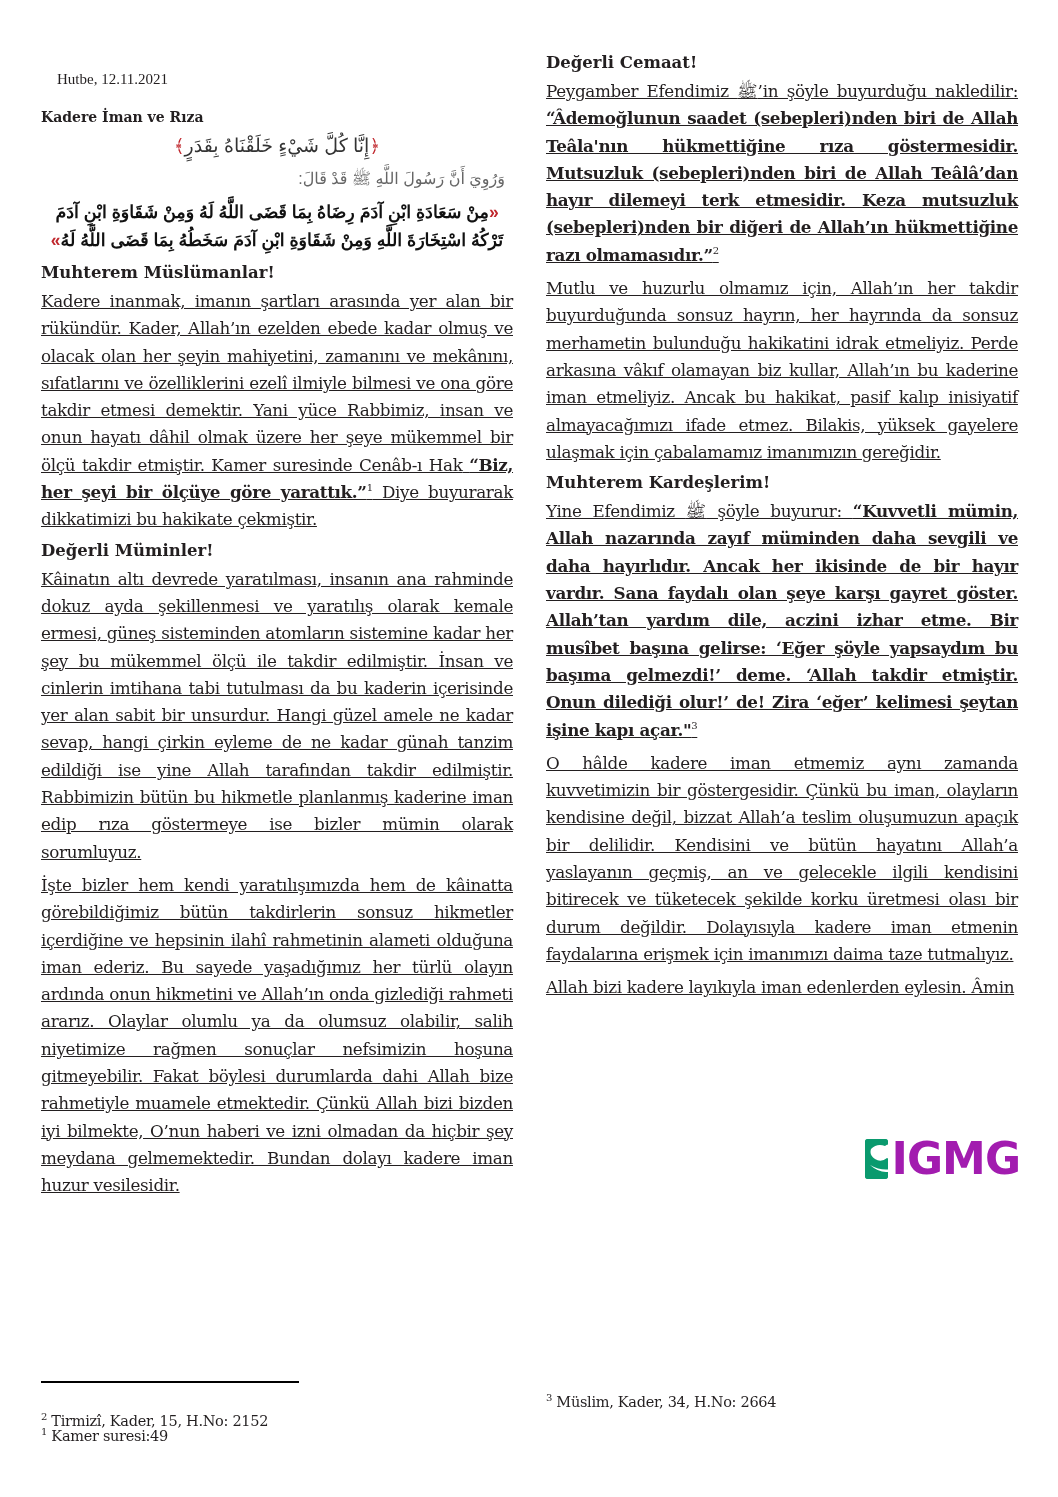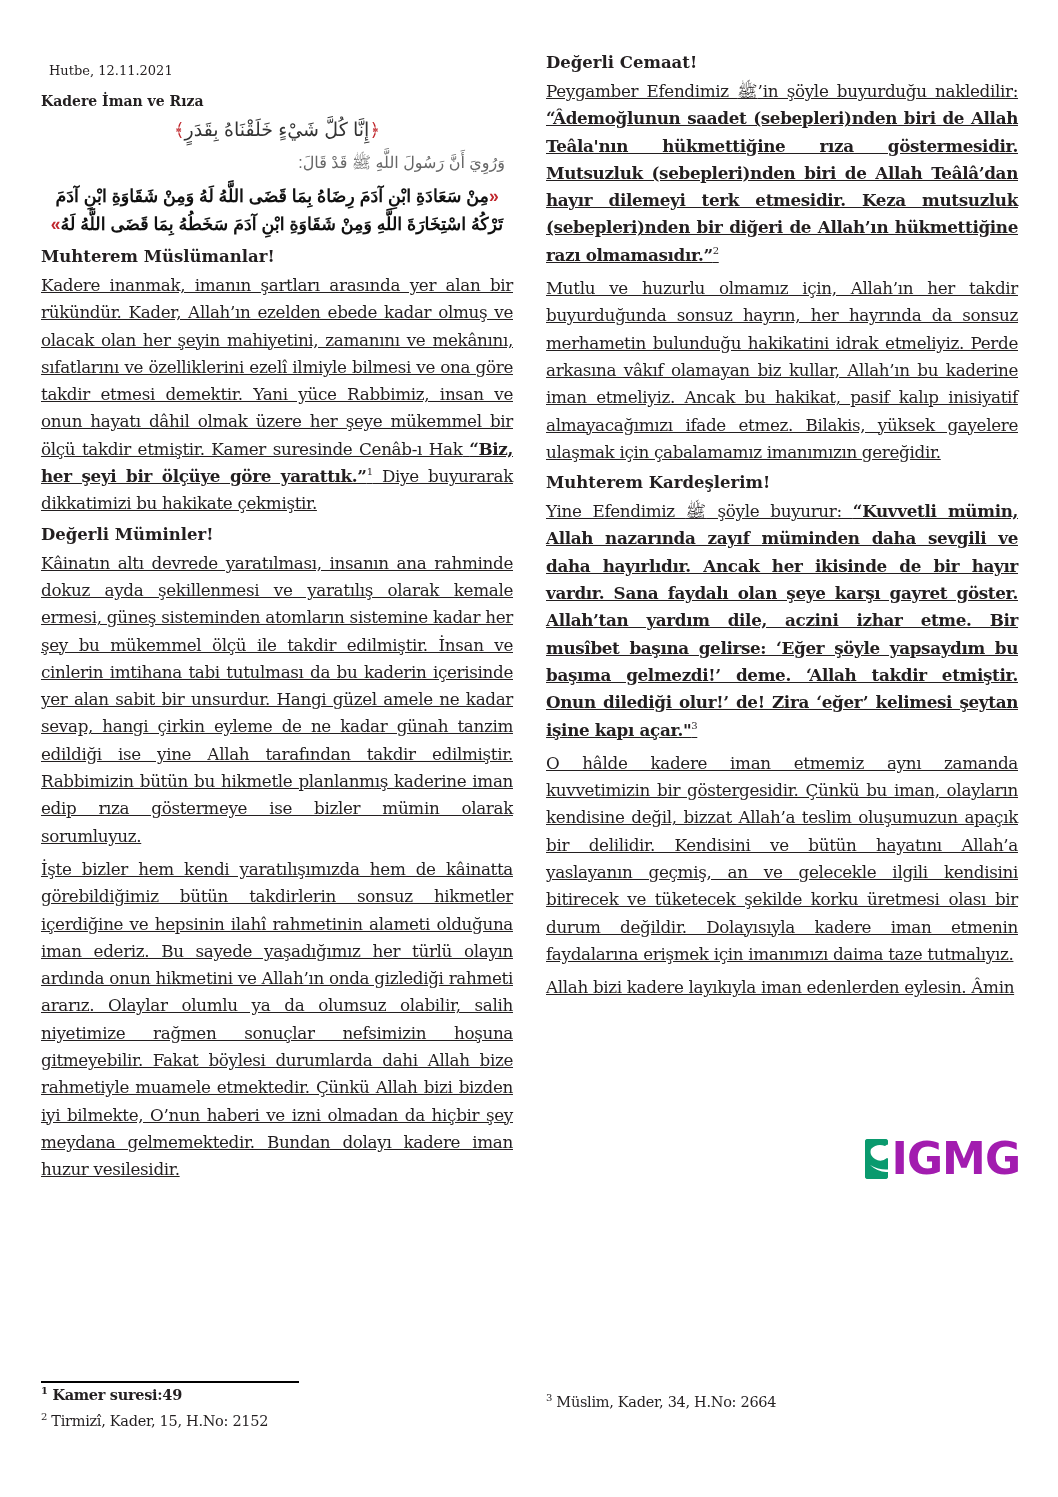--- a/index.html
+++ b/index.html
@@ -5,42 +5,42 @@
     html, body { margin: 0; padding: 0; background: #ffffff; }
     body {
       width: 1058px; height: 1497px; position: relative; overflow: hidden;
       font-family: "DejaVu Serif", "Liberation Serif", serif;
       color: #231f20;
     }
     .col { position: absolute; top: 52px; width: 472px; }
     .col-left { left: 41px; }
     .col-right { left: 546px; }
 
-    .date { font-size: 13px; line-height: 22px; margin: 8px; }
+    .date { font-size: 15px; line-height: 22px; margin: 16px; font-family: Liberation Serif, serif; }
     .title { font-size: 14px; line-height: 22px; font-weight: bold; margin: 0; }
 
     .arabic { direction: rtl; text-align: center; font-family: Liberation Sans, sans-serif; margin: 8px; }
     .ar-verse { font-size: 19px; line-height: 28px; margin-top: 4px; color: #333; }
     .ar-verse .orn { color: #c0272d; font-size: 18px; }
     .ar-intro { font-size: 16px; line-height: 22px; color: #666; text-align: right; }
     .ar-hadith { font-size: 17.5px; line-height: 28px; font-weight: bold; color: #111; }
     .ar-hadith .orn { color: #c0272d; }
 
     .heading { font-size: 16.5px; line-height: 22px; font-weight: bold; margin: 4px 0 4px 0; }
     .para {
       font-size: 16.8px; line-height: 27.3px; text-align: justify; margin: 0 0 6px 0;
       letter-spacing: -0.35px;
       text-decoration: underline;
     }
     .para b { font-weight: bold; }
     sup { font-size: 10px; line-height: 0; }
 
     .rule { position: absolute; left: 41px; top: 1381px; width: 258px; height: 2px; background: #000; }
     .fn { position: absolute; font-size: 14.5px; line-height: 20px; margin: 0; letter-spacing: -0.3px; }
-    .fn1 { left: 41px; top: 1385px; font-weight: bold; }
+    .fn1 { left: 41px; top: 1426px; }
     .fn2 { left: 41px; top: 1411px; }
     .fn3 { left: 546px; top: 1392px; }
 
     .logo { position: absolute; left: 865px; top: 1138px; width: 155px; height: 42px; display: flex; align-items: center; gap: 4px; }
     .logo-mark { width: 42px; height: 40px; background: #0a9a6e; border-radius: 3px; position: relative; overflow: hidden; }
     .logo-text {
       font-family: "DejaVu Sans", sans-serif; font-weight: bold; font-size: 44px; line-height: 40px;
       color: #a21caf; letter-spacing: -1px;
     }
   </style>

